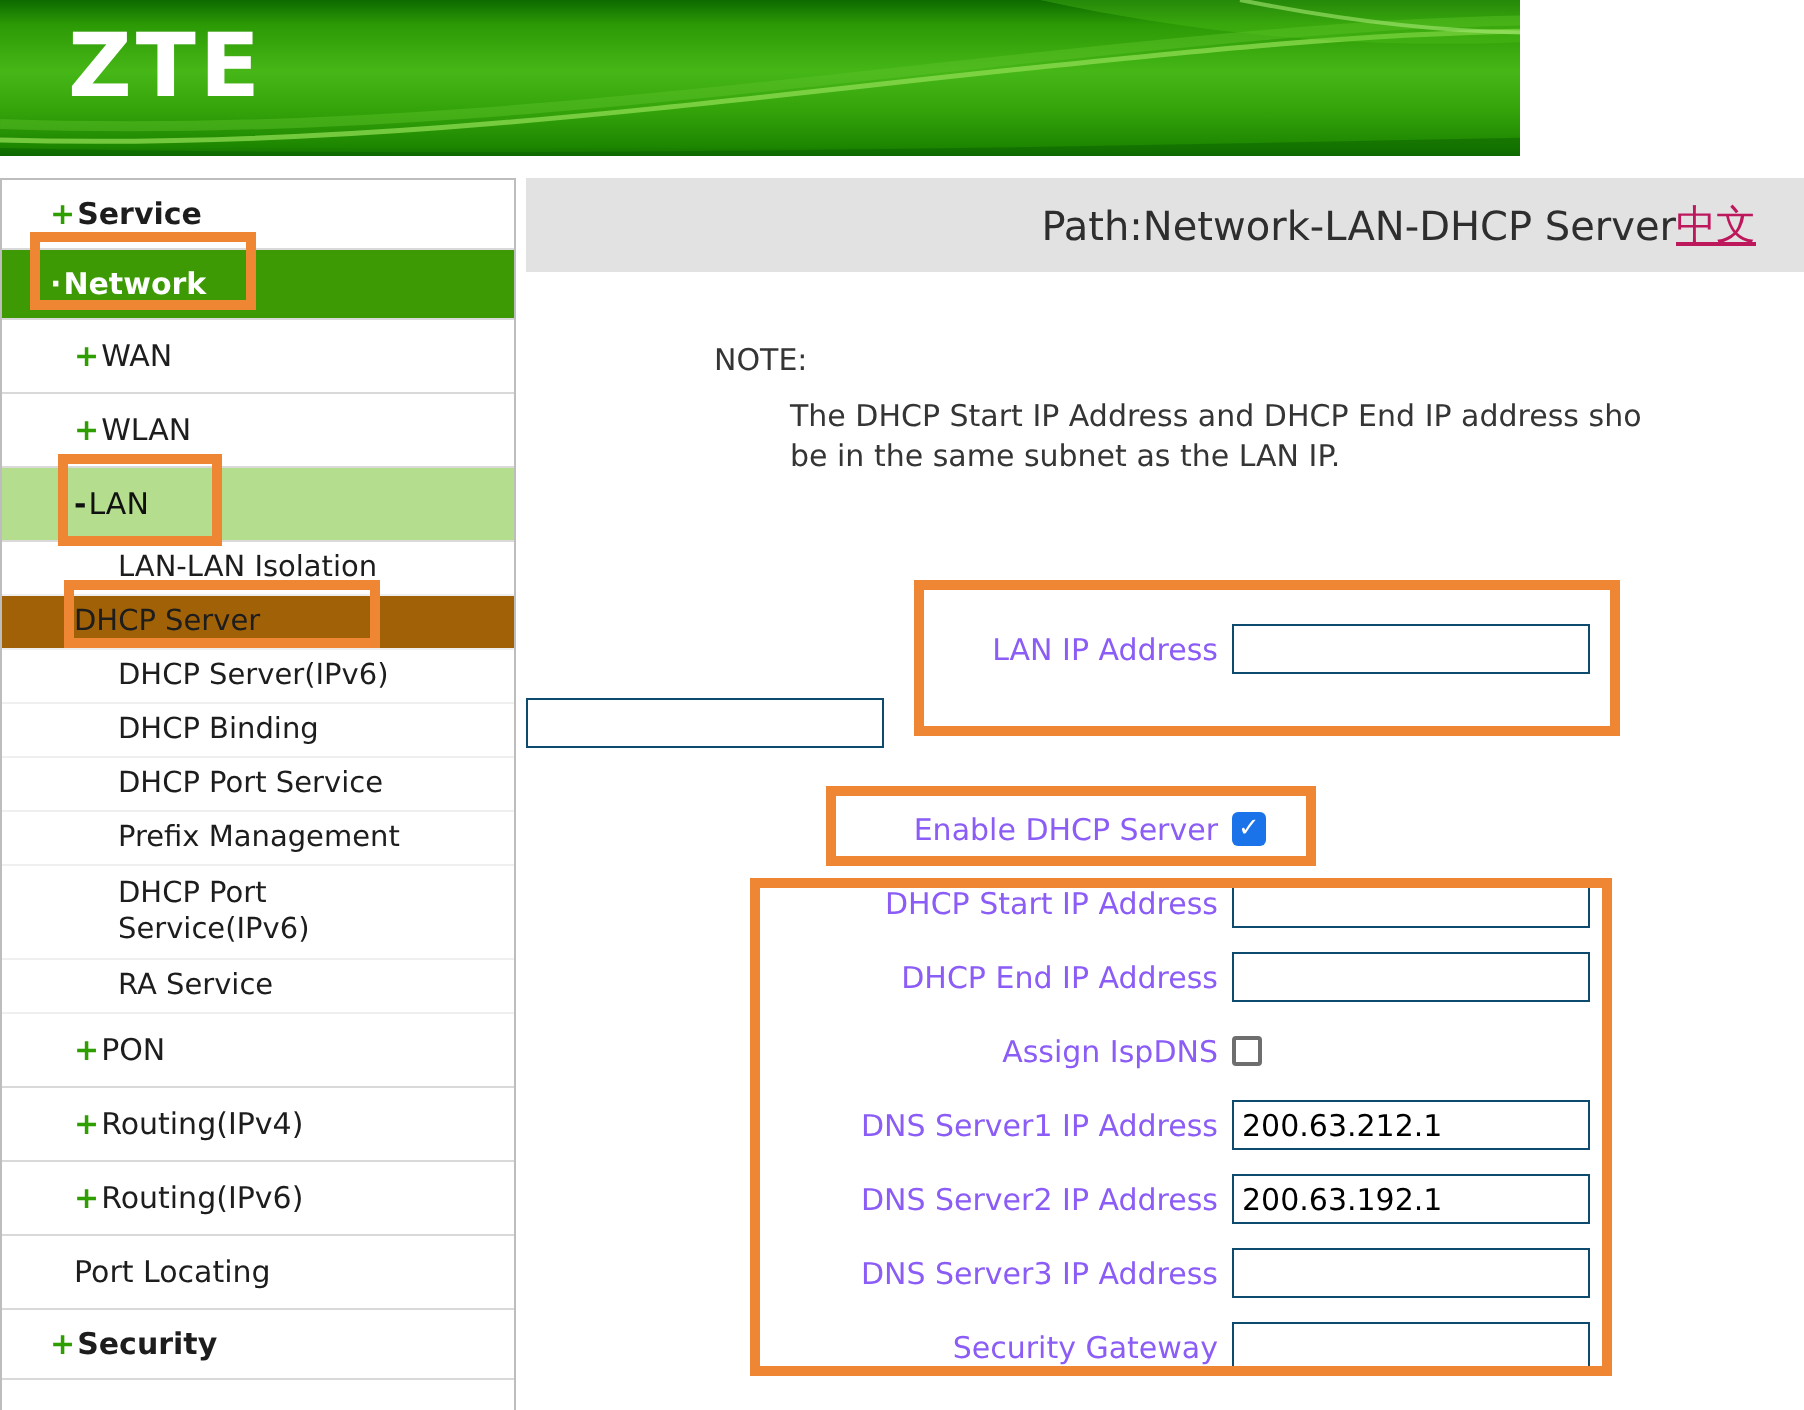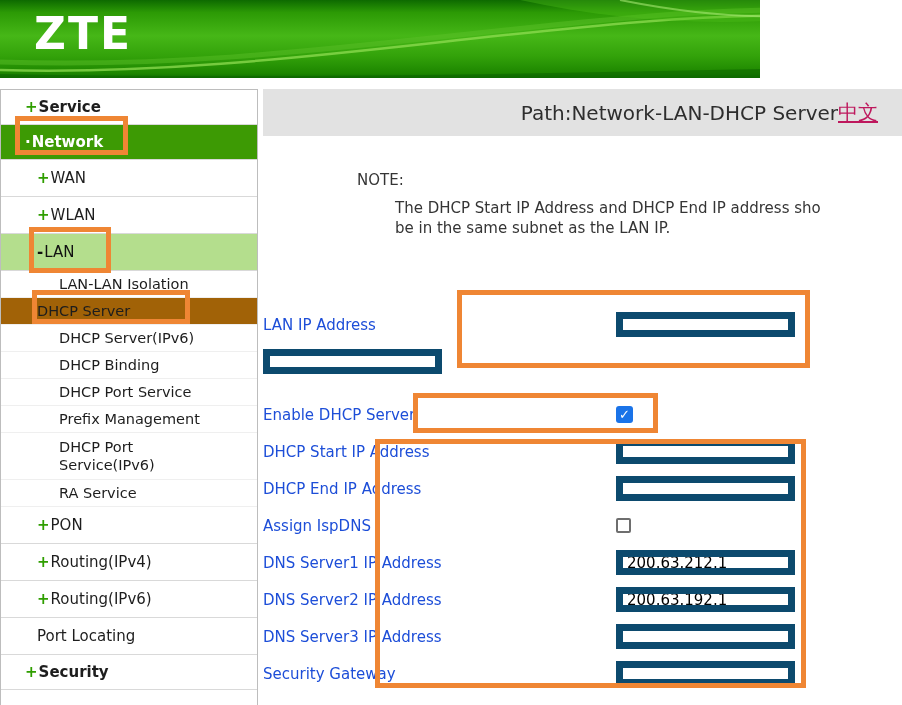--- a/index.html
+++ b/index.html
@@ -37,22 +37,22 @@
   .path-bar { height:47px; background:#e2e2e2; display:flex; align-items:center;
     justify-content:flex-end; padding:0 24px 0 13px; font-size:20px; color:#2e2e2e; }
   .lang-link { color:#be185d; text-decoration:underline; text-underline-offset:2px; cursor:pointer;font-family:Liberation Serif, serif; }
 
   .note { margin:35px 0 0 94px; color:#353535; }
   .note-heading { font-size:15px; }
   .note-body { margin:10px 0 0 38px; font-size:15px; line-height:1.3; white-space:nowrap; }
 
   .form { margin-top:74px; }
   .form-row { display:flex; align-items:center; height:25px; margin-bottom:12px; }
-  .form-label { width:353px; padding-right:7px; font-size:15px; color:#1d4ed8; }
-  .txt { width:179px; height:25px; border:7px solid #0c4a6e; font-size:15px; padding:0 4px;
+  .form-label { width:353px; text-align:right; padding-right:7px; font-size:15px; color:#8b5cf6; }
+  .txt { width:179px; height:25px; border:1px solid #0c4a6e; font-size:15px; padding:0 4px;
     font-family:"DejaVu Sans","Liberation Sans",sans-serif; color:#000; background:#fff; }
   .gap-before { margin-top:28px; }
 
   .cb { width:17px; height:17px; border-radius:3px; display:flex; align-items:center; justify-content:center; cursor:pointer; }
   .cb-on { background:#1a73e8; }
   .cb-on::after { content:"\2713"; color:#fff; font-size:13px; font-weight:bold; }
   .cb-off { width:15px; height:15px; background:#fff; border:2px solid #6e6e6e; border-radius:2px; }
 
   
   .hl { position:absolute; border:5px solid #ef8634; pointer-events:none; z-index:5; }

